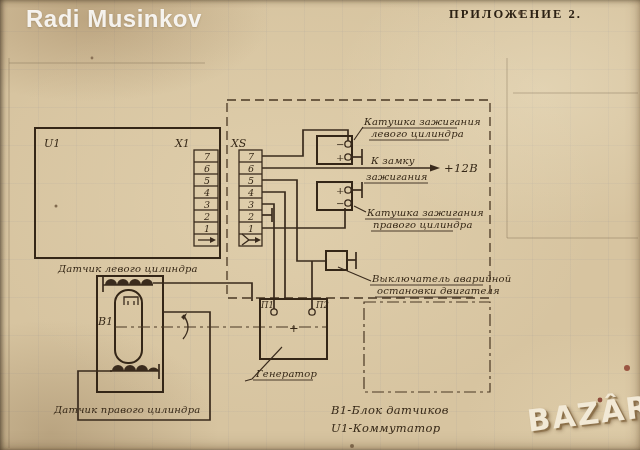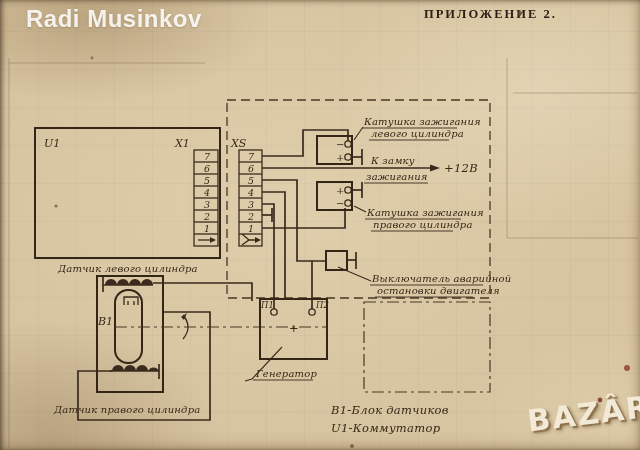--- a/index.html
+++ b/index.html
@@ -22,21 +22,21 @@
     font-family:"Liberation Sans", sans-serif;
   }
   .watermark{
     position:absolute;left:26px;top:5px;
     font:bold 24px "Liberation Sans", sans-serif;
     color:rgba(255,255,255,0.88);
     text-shadow:0 1px 2px rgba(90,70,40,0.25);
     letter-spacing:0.5px;
   }
   .appendix{
-    position:absolute;left:424px;top:7px;
+    position:absolute;left:449px;top:7px;
     font:bold 12.5px "Liberation Serif", serif;
     color:#2c2114;letter-spacing:2px;text-align:center;
   }
   .doc-title{
     position:absolute;left:22px;top:34px;
     font:bold 11.5px "Liberation Sans", sans-serif;
     color:#322516;letter-spacing:0.3px;
   }
   .brand{
     position:absolute;left:527px;top:396px;

